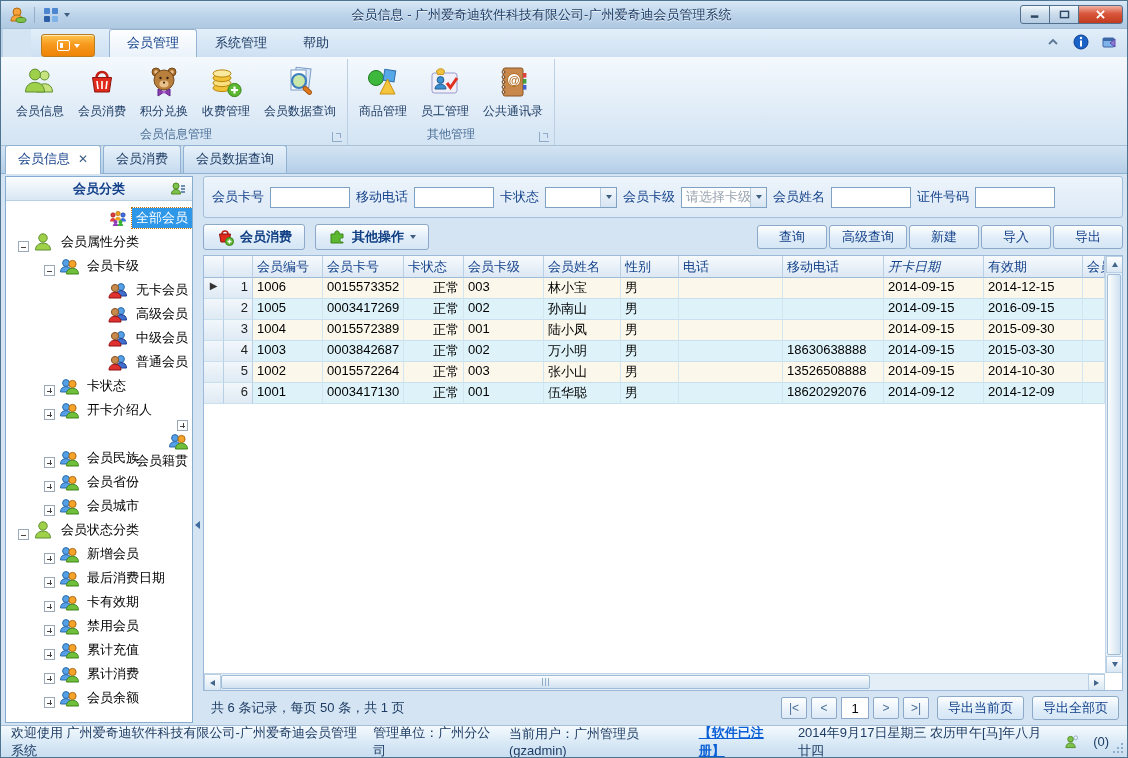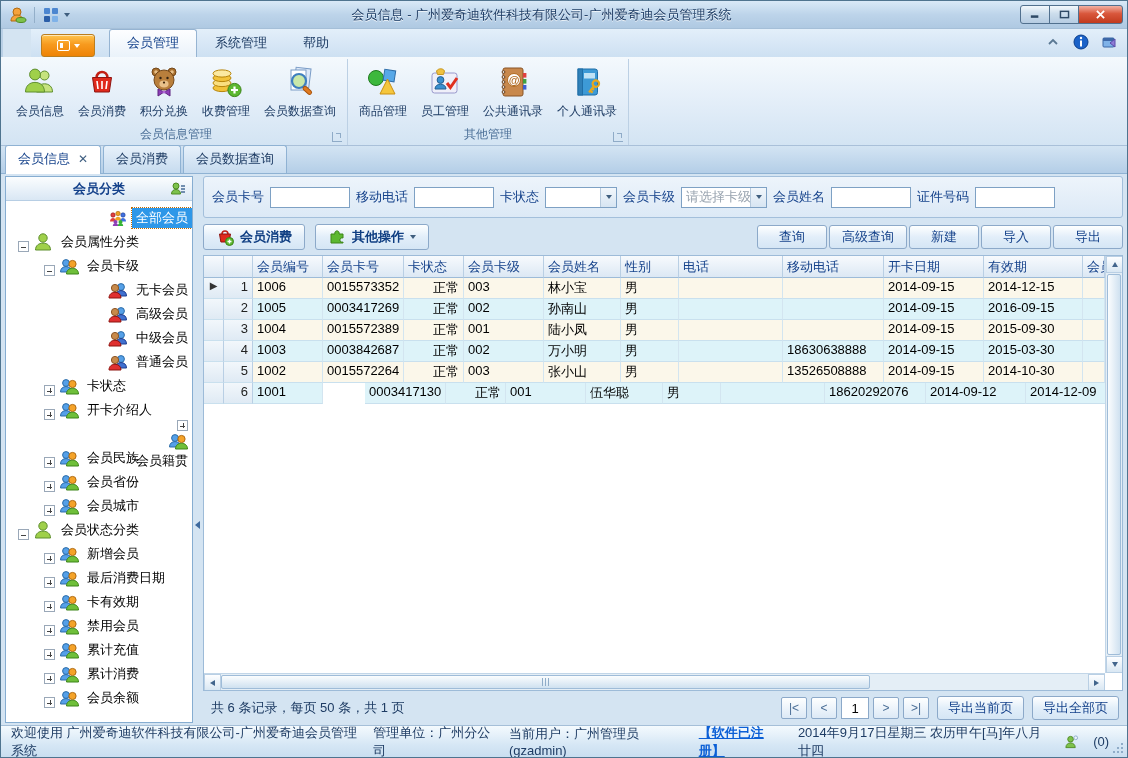--- a/index.html
+++ b/index.html
@@ -346,34 +346,20 @@
                 </g>
                 <circle cx="18" cy="15" r="6.5" fill="#FFF" stroke="#B06A20"></circle>
                 <text x="18" y="19" font-size="11" text-anchor="middle" fill="#B06A20" font-weight="bold">@</text>
                 <rect x="27" y="8" width="3.4" height="4.6" fill="#E04040"></rect>
                 <rect x="27" y="14" width="3.4" height="4.6" fill="#40A040"></rect>
                 <rect x="27" y="20" width="3.4" height="4.6" fill="#4060D0"></rect>
               </svg>
             </span>
             <span class="blabel">公共通讯录</span>
           </div>
-          <div class="ribbon-btn">
-            <span class="bicon">
-              <svg viewBox="0 0 34 34">
-                <path d="M8 4h17a2.5 2.5 0 0 1 2.5 2.5v21A2.5 2.5 0 0 1 25 30H8z" fill="#3D9AD6" stroke="#1F6FA8"></path>
-                <rect x="8" y="4" width="4.5" height="26" fill="#2F80B8" stroke="#1F6FA8"></rect>
-                <rect x="14" y="8" width="11" height="5.5" fill="#BFE2F5"></rect>
-                <g transform="rotate(38 24 21)" stroke="#E8A81C" stroke-width="2.2" fill="none">
-                  <circle cx="24" cy="18" r="3.2"></circle>
-                  <path d="M24 21v8M24 27h3M24 24h2.4"></path>
-                </g>
-              </svg>
-            </span>
-            <span class="blabel">个人通讯录</span>
-          </div>
         </div>
         <div class="rg-label">其他管理</div>
         <span class="rg-launcher"></span>
       </div>
     </div>
 
   <div class="doctabs" id="doc-tabs">
       <div class="dtab active">
         <span>会员信息</span>
         <span class="tclose">✕</span>
@@ -729,21 +715,21 @@
               <div class="hcell" style="width: 20px;"></div>
               <div class="hcell" style="width: 29px;"></div>
               <div class="hcell" style="width: 70px;">会员编号</div>
               <div class="hcell" style="width: 81px;">会员卡号</div>
               <div class="hcell" style="width: 60px;">卡状态</div>
               <div class="hcell" style="width: 80px;">会员卡级</div>
               <div class="hcell" style="width: 77px;">会员姓名</div>
               <div class="hcell" style="width: 58px;">性别</div>
               <div class="hcell" style="width: 104px;">电话</div>
               <div class="hcell" style="width: 101px;">移动电话</div>
-              <div class="hcell" style="width: 100px;">开卡日期</div>
+              <div class="hcell" style="width: 100px; font-style: italic;">开卡日期</div>
               <div class="hcell" style="width: 99px;">有效期</div>
               <div class="hcell" style="flex: 1 1 0%;">会员</div>
             </div>
           <div id="tbody">
               <div class="trow odd">
                 <div class="tcell indic" style="width: 20px;">▶</div>
                 <div class="tcell rowhead" style="width: 29px;">1</div>
                 <div class="tcell" style="width: 70px;">1006</div>
                 <div class="tcell" style="width: 81px;">0015573352</div>
                 <div class="tcell right" style="width: 60px;">正常</div>
@@ -813,21 +799,21 @@
                 <div class="tcell" style="width: 104px;"></div>
                 <div class="tcell" style="width: 101px;">13526508888</div>
                 <div class="tcell" style="width: 100px;">2014-09-15</div>
                 <div class="tcell" style="width: 99px;">2014-10-30</div>
                 <div class="tcell" style="flex: 1 1 0%;"></div>
               </div>
               <div class="trow even">
                 <div class="tcell indic" style="width: 20px;"></div>
                 <div class="tcell rowhead" style="width: 29px;">6</div>
                 <div class="tcell" style="width: 70px;">1001</div>
-                <div class="tcell" style="width: 81px; margin-left: 42px;">0003417130</div>
+                <div class="tcell" style="width: 81px;">0003417130</div>
                 <div class="tcell right" style="width: 60px;">正常</div>
                 <div class="tcell" style="width: 80px;">001</div>
                 <div class="tcell" style="width: 77px;">伍华聪</div>
                 <div class="tcell" style="width: 58px;">男</div>
                 <div class="tcell" style="width: 104px;"></div>
                 <div class="tcell" style="width: 101px;">18620292076</div>
                 <div class="tcell" style="width: 100px;">2014-09-12</div>
                 <div class="tcell" style="width: 99px;">2014-12-09</div>
                 <div class="tcell" style="flex: 1 1 0%;"></div>
               </div>

